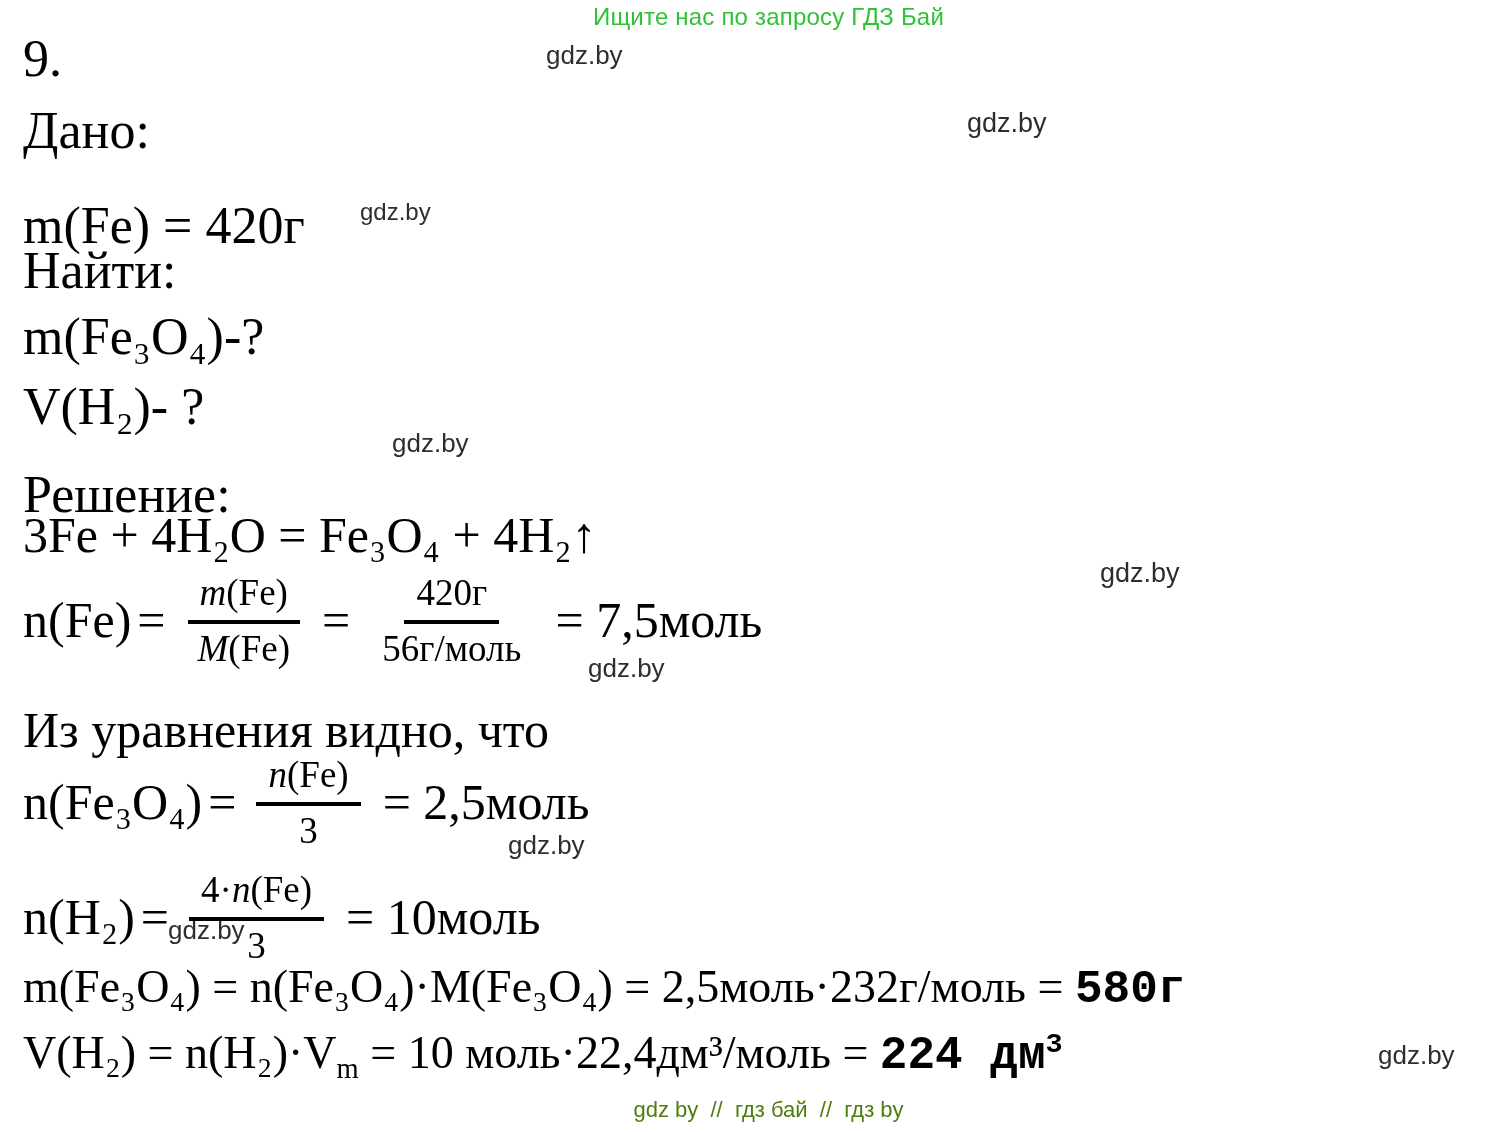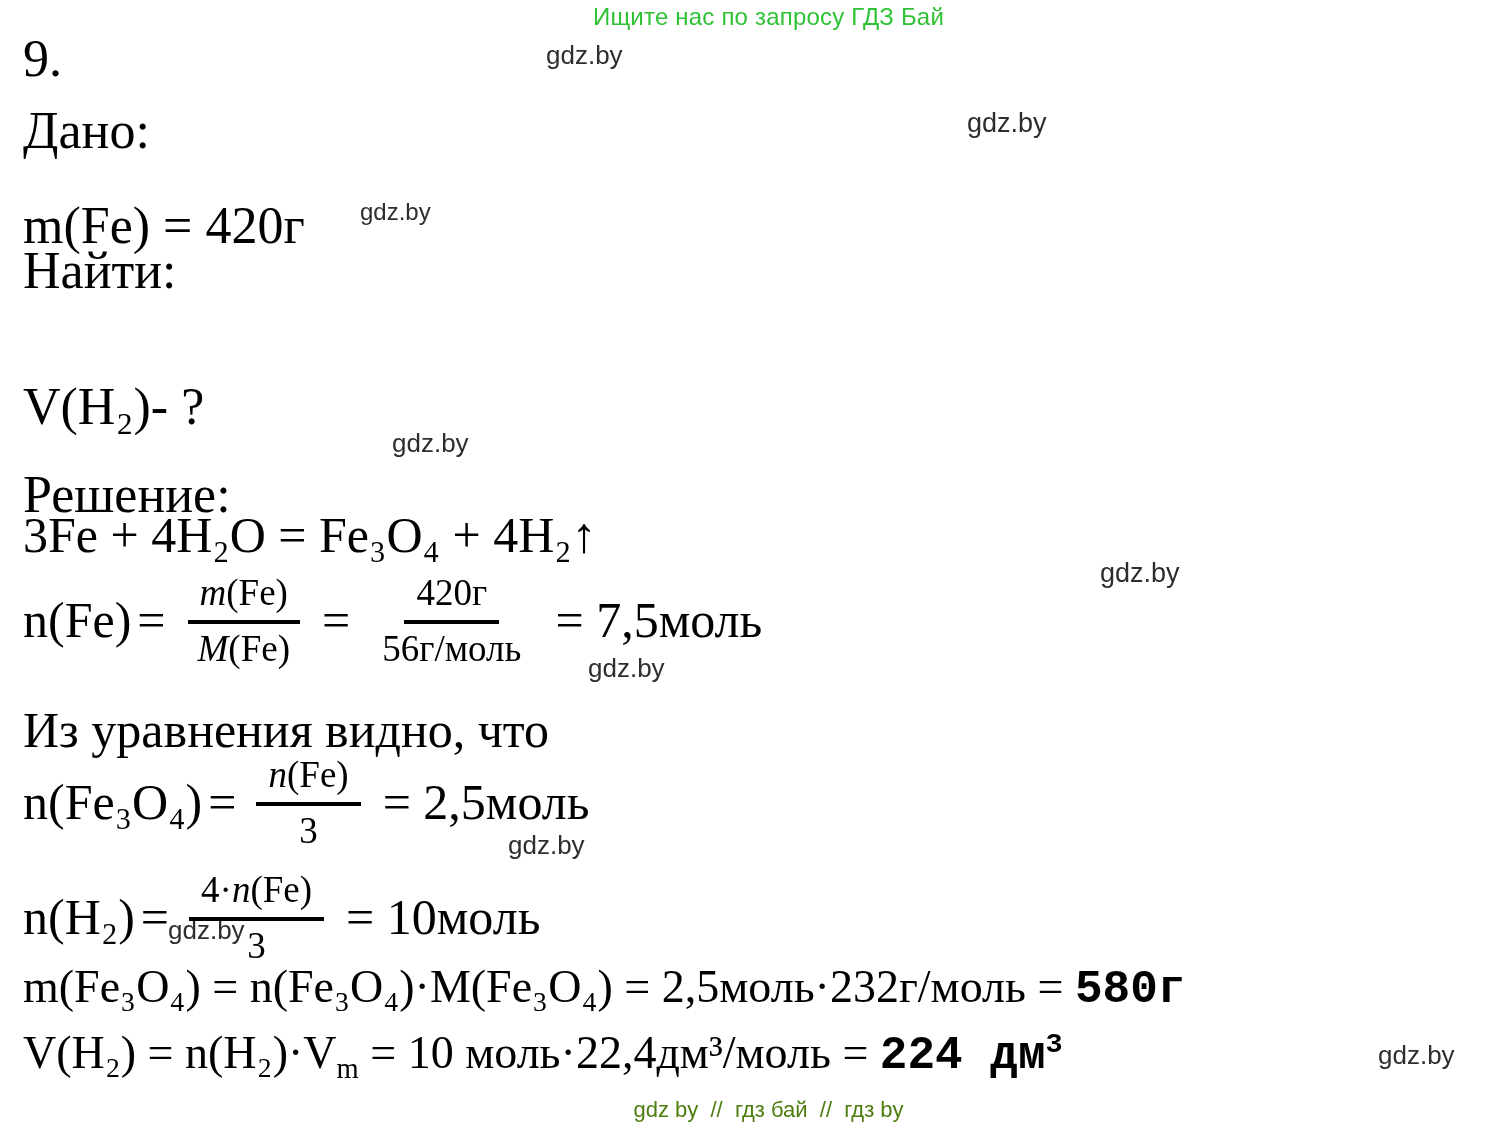--- a/index.html
+++ b/index.html
@@ -57,20 +57,21 @@
   <div class="wm" style="left:508px;top:830px;">gdz.by</div>
   <div class="wm" style="left:168px;top:915px;">gdz.by</div>
   <div class="wm" style="left:1378px;top:1040px;">gdz.by</div>
 
   <div class="math" style="top:30px;">9.</div>
 
   <div class="math" style="top:102px;">Дано:</div>
   <div class="math" style="top:172px;margin-top:25px;">m(Fe) = 420г</div>
 
   <div class="math" style="top:242px;">Найти:</div>
+  <div class="math" style="top:308px;">m(Fe₃O₄)-?</div>
   <div class="math" style="top:378px;">V(H₂)- ?</div>
 
   <div class="math" style="top:446px;margin-top:20px;">Решение:</div>
 
   <div class="math sz50" style="top:508px;">3Fe + 4H₂O = Fe₃O₄ + 4H₂↑</div>
 
   <div class="math mathflex sz50" style="top:570px;">
     <span>n(Fe)</span>
     <span class="eqsign">=</span>
     <span class="frac">

